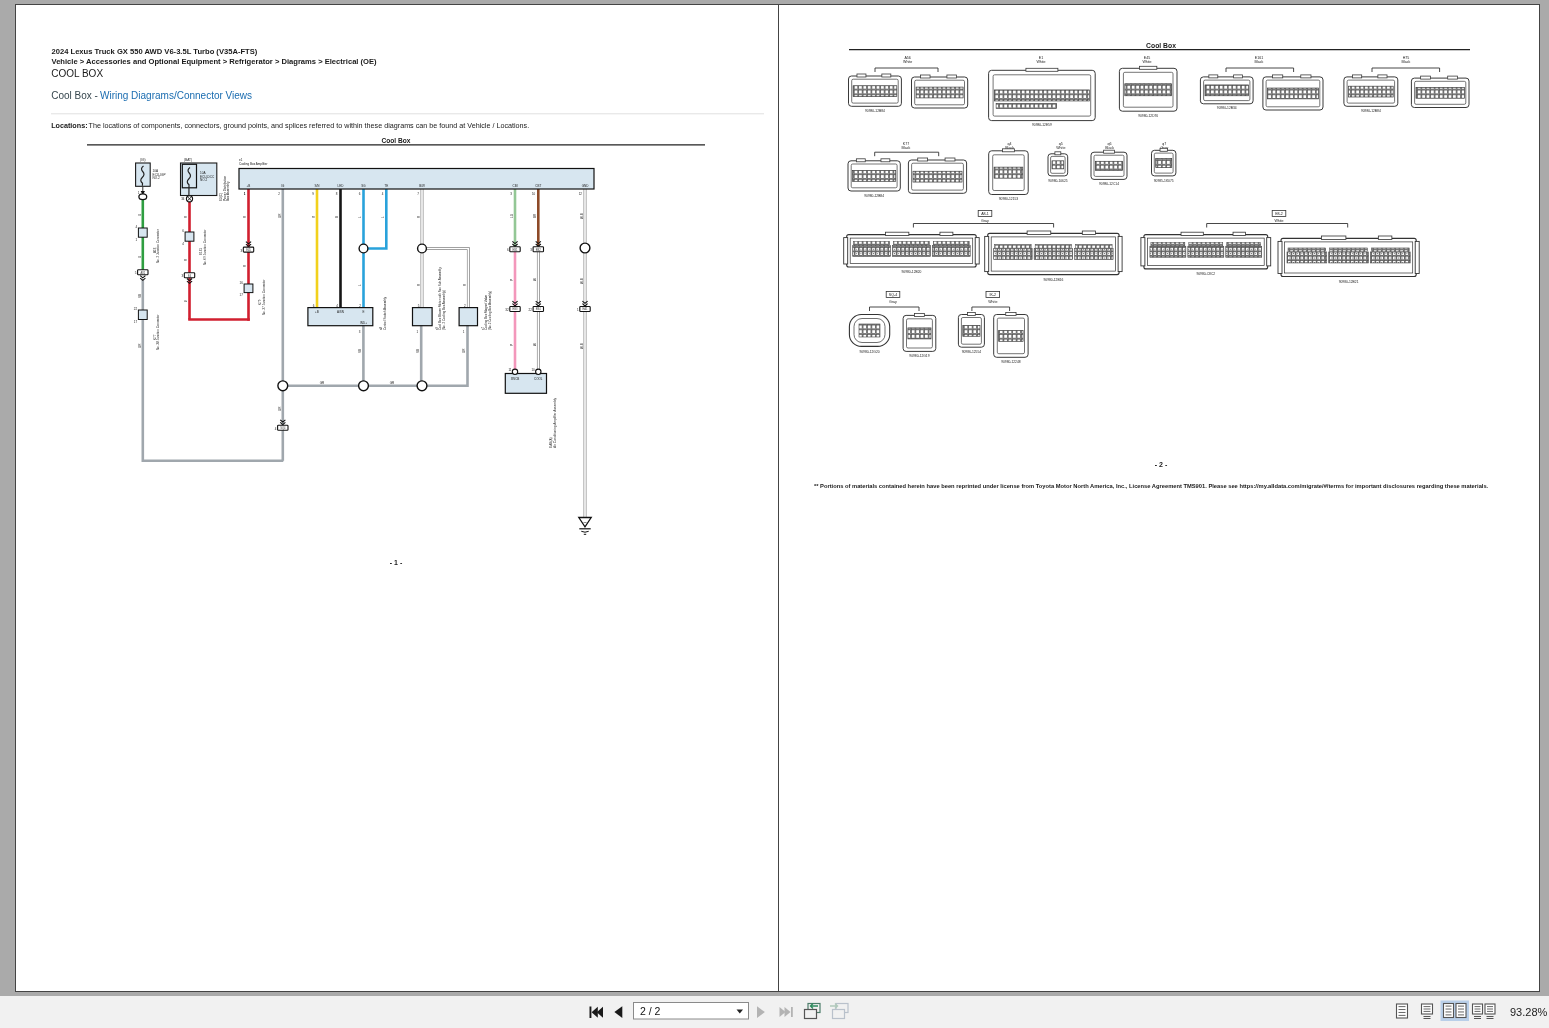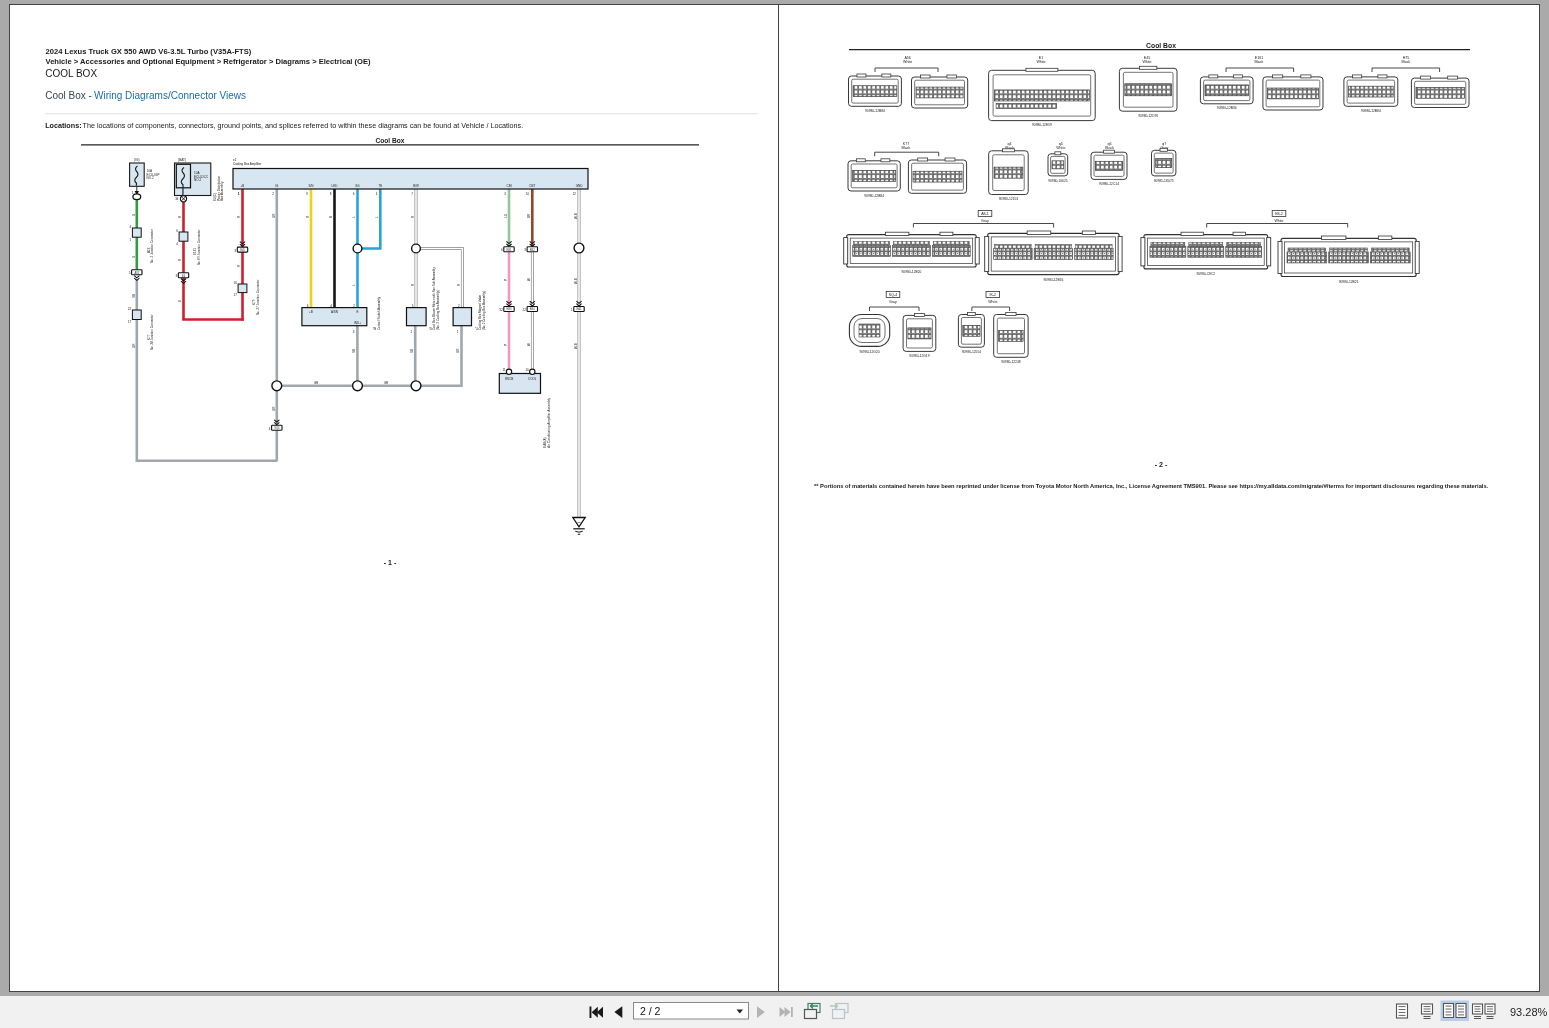--- a/index.html
+++ b/index.html
@@ -1,16 +1,16 @@
 <!DOCTYPE html>
 <html><head><meta charset="utf-8">
 <style>
 html,body{margin:0;padding:0;width:1549px;height:1028px;overflow:hidden;background:#aaaaaa;font-family:"Liberation Sans", sans-serif;}
 .page{position:absolute;top:4px;height:988px;background:#fff;border:1px solid #444;box-sizing:border-box;}
-#pL{left:9px;width:905px;}
+#pL{left:15px;width:905px;}
 #pR{left:778px;width:762px;}
 #toolbar{position:absolute;left:0;top:996px;width:1549px;height:32px;background:#f1f1f1;}
 svg text{font-family:"Liberation Sans", sans-serif;}
 </style></head>
 <body>
 <div class="page" id="pL"><svg width="761" height="988" viewBox="0 0 761 988">
       <text x="35.5" y="49" font-size="7.6" text-anchor="start" font-weight="bold" fill="#1a1a1a" font-family="&quot;Liberation Sans&quot;, sans-serif">2024 Lexus Truck GX 550 AWD V6-3.5L Turbo (V35A-FTS)</text>
       <text x="35.5" y="59" font-size="7.6" text-anchor="start" font-weight="bold" fill="#1a1a1a" font-family="&quot;Liberation Sans&quot;, sans-serif">Vehicle &gt; Accessories and Optional Equipment &gt; Refrigerator &gt; Diagrams &gt; Electrical (OE)</text>
       <text x="35.2" y="72" font-size="10" text-anchor="start" font-weight="normal" fill="#1a1a1a" font-family="&quot;Liberation Sans&quot;, sans-serif">COOL BOX</text>
       <text x="35.2" y="94" font-size="10" text-anchor="start" font-weight="normal" fill="#37474f" font-family="&quot;Liberation Sans&quot;, sans-serif">Cool Box - </text>

